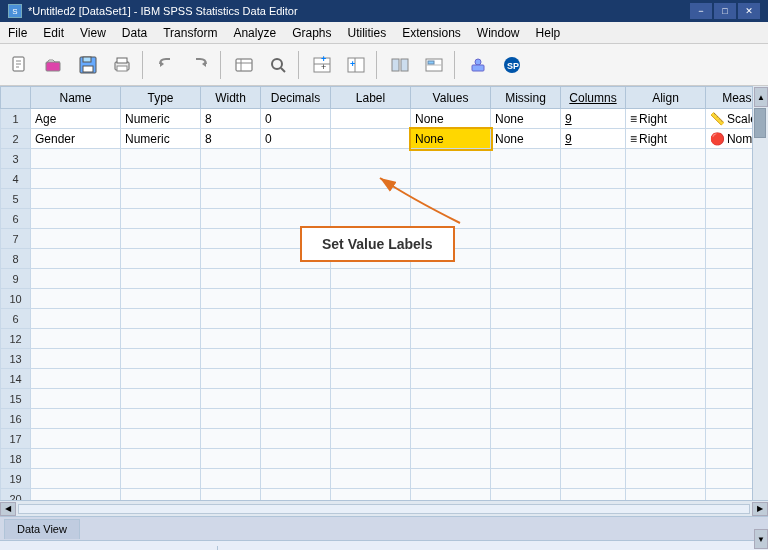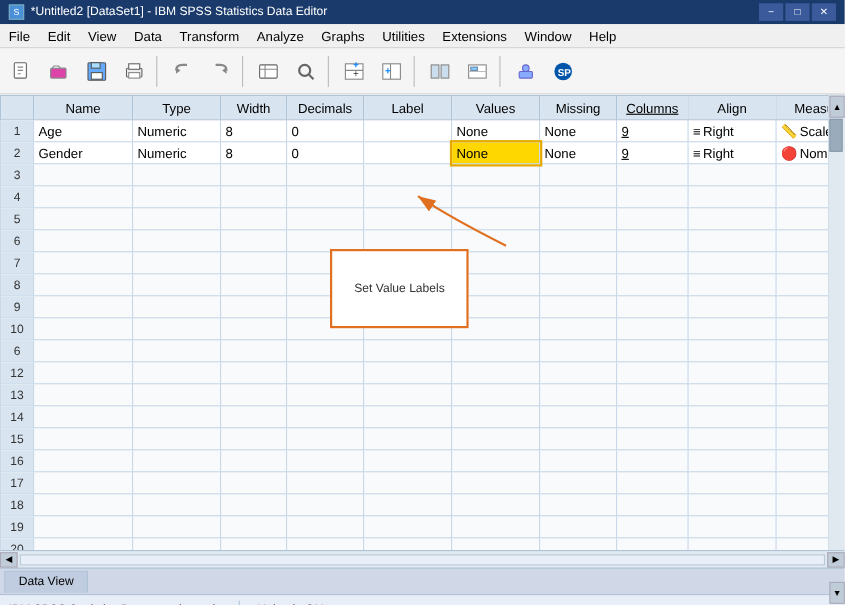--- a/index.html
+++ b/index.html
@@ -44,21 +44,21 @@
     .tab-bar { height: 24px; background: #d0d8e8; display: flex; align-items: center; border-top: 1px solid #b0c4d8; padding: 0 4px; }
     .tab { padding: 2px 12px; font-size: 11px; cursor: pointer; border: 1px solid #b0c4d8; border-bottom: none; background: #c0cce0; height: 20px; display: flex; align-items: center; }
     .tab.active { background: #ffff99; border-bottom: 1px solid white; font-weight: bold; }
 
     
     .status-bar { height: 26px; background: #e8eef8; border-top: 1px solid #b0c4d8; display: flex; align-items: center; padding: 0 8px; gap: 16px; font-size: 11px; color: #333; }
     .status-divider { width: 1px; height: 16px; background: #b0c4d8; }
 
     
     .annotation-container { position: absolute; top: 140px; left: 300px; pointer-events: none; }
-    .annotation-box { border: 2px solid #e07020; background: white; padding: 28px 20px; font-size: 11px; font-weight: normal; color: #333; white-space: nowrap; }
+    .annotation-box { border: 2px solid #e07020; background: white; padding: 8px 20px; font-size: 14px; font-weight: bold; color: #333; white-space: nowrap; }
 
     
     .col-name { min-width: 90px; width: 90px; }
     .col-type { min-width: 80px; width: 80px; }
     .col-width { min-width: 60px; width: 60px; }
     .col-decimals { min-width: 70px; width: 70px; }
     .col-label { min-width: 80px; width: 80px; }
     .col-values { min-width: 80px; width: 80px; }
     .col-missing { min-width: 70px; width: 70px; }
     .col-columns { min-width: 65px; width: 65px; text-decoration: underline; }

